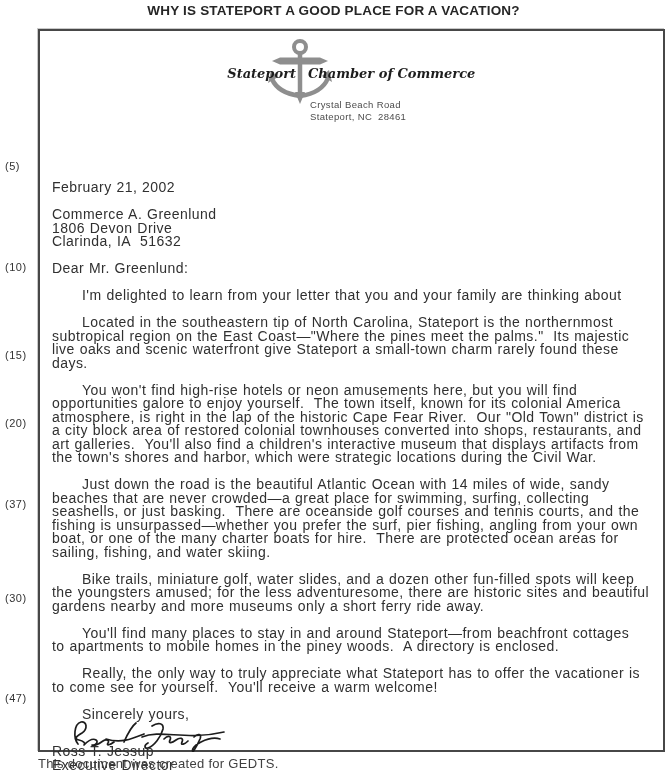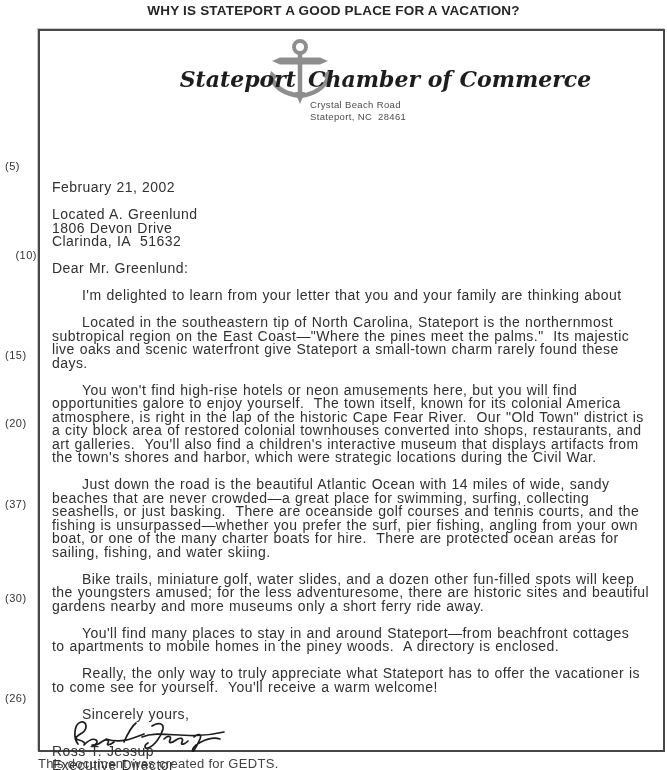--- a/index.html
+++ b/index.html
@@ -23,21 +23,21 @@
     box-sizing:border-box;
     box-shadow:-1px -1px 0 #c9c9c9;
     background:#ffffff;
   }
   
   .anchor-wrap{position:absolute;left:230px;top:33px;width:240px;height:74px;}
   .org-name{
     position:absolute;top:66px;
     font-family:"DejaVu Serif", serif;
     font-style:italic;font-weight:bold;
-    font-size:22px;color:#1d1d1d;white-space:pre;
+    font-size:13px;color:#1d1d1d;white-space:pre;
   }
   .org-left{right:371px;}
   .org-right{left:308px;}
   .lh-addr{
     position:absolute;left:310px;
     font-size:9.5px;color:#4c4c4c;letter-spacing:0.35px;white-space:pre;
   }
   .lh-addr1{top:99px;}
   .lh-addr2{top:111px;}
   
@@ -88,21 +88,21 @@
   <span class="org-name org-right">Chamber of Commerce</span>
   <div class="lh-addr lh-addr1">Crystal Beach Road</div>
   <div class="lh-addr lh-addr2">Stateport, NC  28461</div>
 
   <div class="letter-body">
     <div id="letter-blocks">
         <div class="block">
           <div class="line">February 21, 2002</div>
         </div>
         <div class="block">
-          <div class="line">Located A. Greenlund</div>
+          <div class="line">Commerce A. Greenlund</div>
           <div class="line">1806 Devon Drive</div>
           <div class="line">Clarinda, IA  51632</div>
         </div>
         <div class="block">
           <div class="line">Dear Mr. Greenlund:</div>
         </div>
         <div class="block">
           <div class="line indent">I'm delighted to learn from your letter that you and your family are thinking about</div>
         </div>
         <div class="block">
@@ -156,19 +156,19 @@
       </svg>
     </div>
 
     <div class="line after-sig">Ross T. Jessup</div>
     <div class="line">Executive Director</div>
   </div>
 
   <div class="page-footer">This document was created for GEDTS.</div>
 
 <span class="margin-num" style="top: 160px;">(5)</span>
-    <span class="margin-num" style="top: 249px; text-align: right;">(10)</span>
+    <span class="margin-num" style="top: 261px;">(10)</span>
     <span class="margin-num" style="top: 349px;">(15)</span>
     <span class="margin-num" style="top: 416.5px;">(20)</span>
     <span class="margin-num" style="top: 497.5px;">(37)</span>
     <span class="margin-num" style="top: 592px;">(30)</span>
-    <span class="margin-num" style="top: 691.5px;">(26)</span>
+    <span class="margin-num" style="top: 691.5px;">(47)</span>
   </div>
 
 </body></html>

